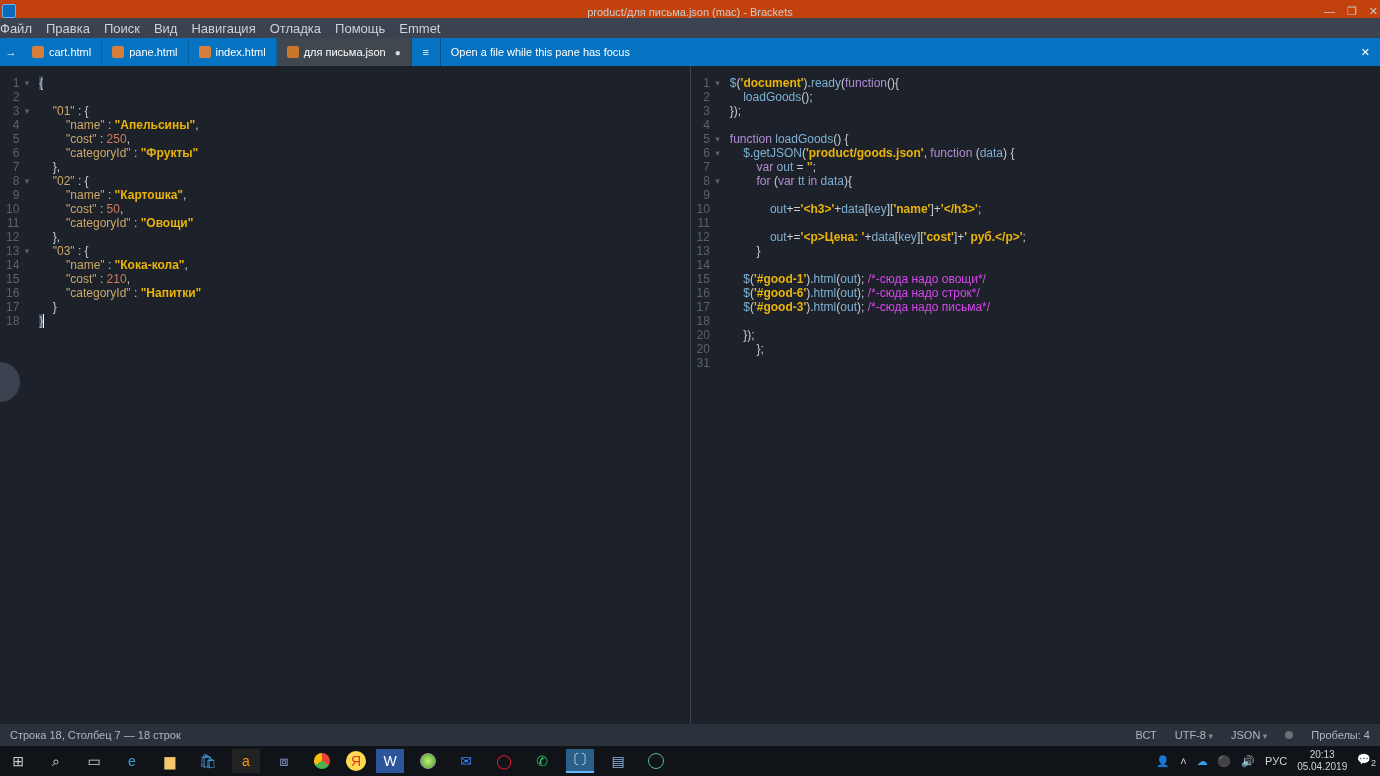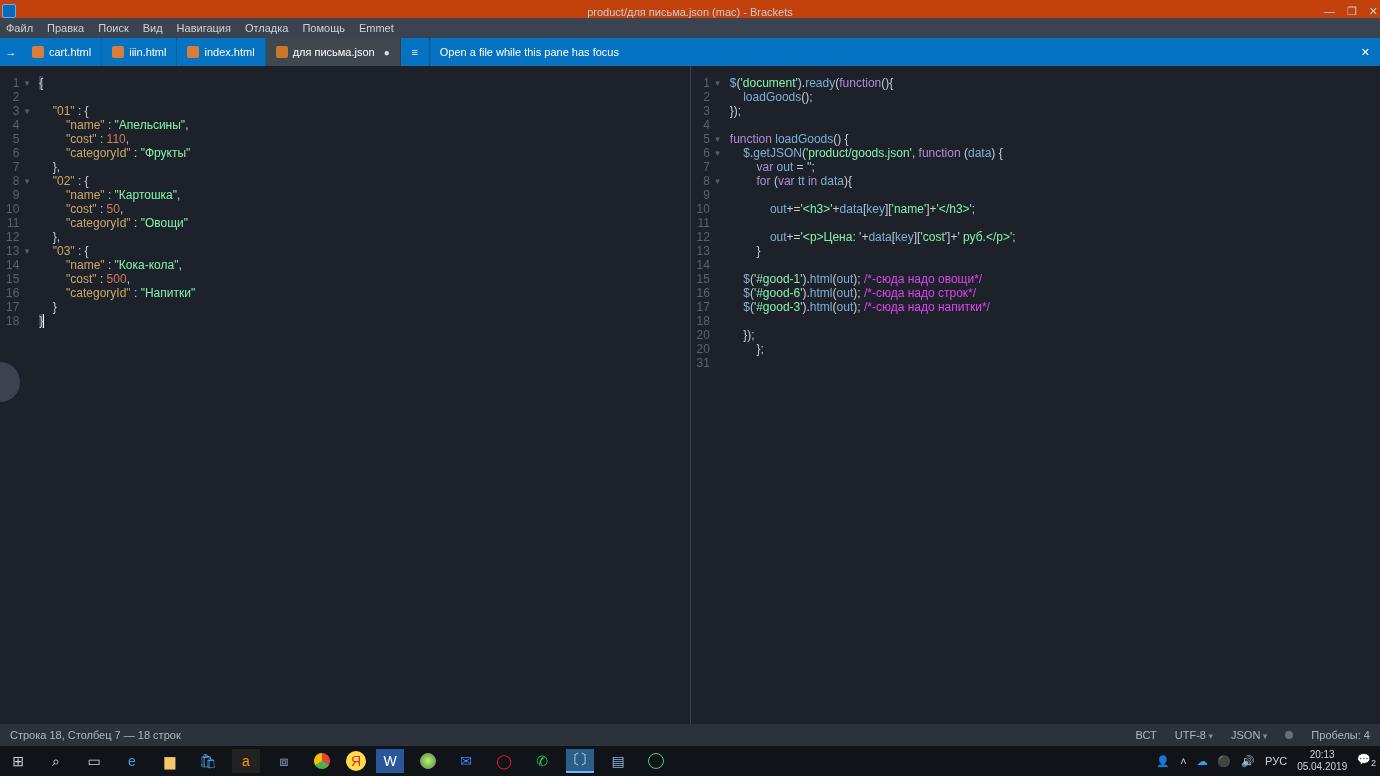--- a/index.html
+++ b/index.html
@@ -2,41 +2,41 @@
 <html><head>
 <meta charset="utf-8">
 <style>
 * { margin:0; padding:0; box-sizing:border-box; font-family:"Segoe UI",Tahoma,sans-serif; }
 html,body { width:1380px; height:776px; overflow:hidden; background:#1d222a; color:#b0b6bd; }
 .topbar { height:18px; background:#c2410c; display:flex; align-items:flex-end; position:relative; }
 .logo { width:14px; height:14px; margin-left:2px; background:#0b69b7; border:1px solid #5ab3ff; border-radius:2px; }
 .title { position:absolute; left:50%; transform:translateX(-50%); font-size:11px; color:#c8ccce; }
 .winctrls { position:absolute; right:2px; display:flex; gap:12px; font-size:11px; color:#c8ccce; }
 .winctrls span { cursor:pointer; }
-.menubar { height:20px; background:#3b4350; display:flex; align-items:center; padding-left:6px; gap:14px; font-size:11px; color:#cfd2d5; }
+.menubar { height:20px; background:#3b4350; display:flex; align-items:center; gap:14px; font-size:13px; color:#cfd2d5; }
 .menubar span { cursor:pointer; }
 .tabbar { height:28px; background:#0672c2; display:flex; align-items:stretch; color:#fff; font-size:11px; position:relative; }
 .tabbar .arrow { width:22px; display:flex; align-items:center; justify-content:center; color:#fff; }
 .tab { display:flex; align-items:center; padding:0 10px; gap:5px; border-right:1px solid rgba(0,0,0,0.15); cursor:pointer; }
 .tab.active { background:#40484f; }
 .tab-icon { width:12px; height:12px; background:#d97d3a; border-radius:2px; }
 .tab-close { margin-left:4px; font-size:10px; opacity:.8; }
 .tabbar .pane-icon { margin-left:auto; width:28px; display:flex; align-items:center; justify-content:center; }
 .secondpane-header { flex:1; display:flex; align-items:center; padding-left:10px; border-left:1px solid rgba(0,0,0,0.3); }
 .secondpane-header .closep { margin-left:auto; margin-right:10px; }
 .editors { display:flex; height:658px; background:#1d222a; }
 .pane { flex:1; display:flex; font-family:Consolas,monospace; font-size:12px; line-height:14px; overflow:hidden; }
 .pane + .pane { border-left:1px solid #3b4350; }
 .gutter { background:#1d222a; color:#5b616b; text-align:right; padding:10px 4px 0 6px; user-select:none; }
 .gutter div { height:14px; position:relative; }
 .fold { position:absolute; right:-10px; top:0; color:#5b616b; font-size:9px; }
 .code { padding:10px 0 0 16px; white-space:pre; color:#c7ccd1; }
 .p  { color:#c7ccd1; }   
 .k  { color:#cda869; }   
-.s  { color:#86efac; }   
+.s  { color:#eab308;font-weight:bold; }   
 .n  { color:#cf7b5d; }   
 .kw { color:#b38cd6; }   
 .fn { color:#7eb0d3; }   
 .op { color:#c7ccd1; }
 .cm { color:#d946ef; }   
 .hl { background:#3a4757; }
 .cursor { border-right:1px solid #fff; }
 .statusbar { height:22px; background:#2b323b; display:flex; align-items:center; font-size:11px; color:#b0b6bd; padding:0 10px; }
 .statusbar .right { margin-left:auto; display:flex; gap:18px; align-items:center; }
 .drop::after { content:" ▾"; font-size:9px; color:#888; }
@@ -74,21 +74,21 @@
 </div>
 
 <div class="tabbar">
   <div class="arrow">→</div>
   <div class="tab">
       <span class="tab-icon"></span>
       <span>cart.html</span>
     </div>
   <div class="tab">
       <span class="tab-icon"></span>
-      <span>iiin.html</span>
+      <span>pane.html</span>
     </div>
   <div class="tab">
       <span class="tab-icon"></span>
       <span>index.html</span>
     </div>
   <div class="tab active">
       <span class="tab-icon" style="background:#c9772a"></span>
       <span>для письма.json</span>
       <span class="tab-close">●</span>
     </div>
@@ -119,31 +119,31 @@
         <div>14</div>
         <div>15</div>
         <div>16</div>
         <div>17</div>
         <div>18</div>
       </div>
     <div class="code"><span class="hl"><span class="p">{</span></span>
 
     <span class="k">"01"</span> <span class="p">: {</span>
         <span class="k">"name"</span> <span class="p">:</span> <span class="s">"Апельсины"</span><span class="p">,</span>
-        <span class="k">"cost"</span> <span class="p">:</span> <span class="n">110</span><span class="p">,</span>
+        <span class="k">"cost"</span> <span class="p">:</span> <span class="n">250</span><span class="p">,</span>
         <span class="k">"categoryId"</span> <span class="p">:</span> <span class="s">"Фрукты"</span>
     <span class="p">},</span>
     <span class="k">"02"</span> <span class="p">: {</span>
         <span class="k">"name"</span> <span class="p">:</span> <span class="s">"Картошка"</span><span class="p">,</span>
         <span class="k">"cost"</span> <span class="p">:</span> <span class="n">50</span><span class="p">,</span>
         <span class="k">"categoryId"</span> <span class="p">:</span> <span class="s">"Овощи"</span>
     <span class="p">},</span>
     <span class="k">"03"</span> <span class="p">: {</span>
         <span class="k">"name"</span> <span class="p">:</span> <span class="s">"Кока-кола"</span><span class="p">,</span>
-        <span class="k">"cost"</span> <span class="p">:</span> <span class="n">500</span><span class="p">,</span>
+        <span class="k">"cost"</span> <span class="p">:</span> <span class="n">210</span><span class="p">,</span>
         <span class="k">"categoryId"</span> <span class="p">:</span> <span class="s">"Напитки"</span>
     <span class="p">}</span>
 <span class="hl"><span class="p">}</span><span class="cursor"></span></span></div>
   </div>
 
   <div class="pane">
     <div class="gutter" id="gutR">
         <div>1<span class="fold">▾</span></div>
         <div>2</div>
         <div>3</div>
@@ -175,21 +175,21 @@
         <span class="kw">var</span> <span class="fn">out</span> <span class="op">=</span> <span class="s">''</span><span class="p">;</span>
         <span class="kw">for</span> <span class="p">(</span><span class="kw">var</span> <span class="fn">tt</span> <span class="kw">in</span> <span class="fn">data</span><span class="p">){</span>
 
             <span class="fn">out</span><span class="op">+=</span><span class="s">'&lt;h3&gt;'</span><span class="op">+</span><span class="fn">data</span><span class="p">[</span><span class="fn">key</span><span class="p">][</span><span class="s">'name'</span><span class="p">]</span><span class="op">+</span><span class="s">'&lt;/h3&gt;'</span><span class="p">;</span>
 
             <span class="fn">out</span><span class="op">+=</span><span class="s">'&lt;p&gt;Цена: '</span><span class="op">+</span><span class="fn">data</span><span class="p">[</span><span class="fn">key</span><span class="p">][</span><span class="s">'cost'</span><span class="p">]</span><span class="op">+</span><span class="s">' руб.&lt;/p&gt;'</span><span class="p">;</span>
         <span class="p">}</span>
 
     <span class="fn">$</span><span class="p">(</span><span class="s">'#good-1'</span><span class="p">).</span><span class="fn">html</span><span class="p">(</span><span class="fn">out</span><span class="p">);</span> <span class="cm">/*-сюда надо овощи*/</span>
     <span class="fn">$</span><span class="p">(</span><span class="s">'#good-6'</span><span class="p">).</span><span class="fn">html</span><span class="p">(</span><span class="fn">out</span><span class="p">);</span> <span class="cm">/*-сюда надо строк*/</span>
-    <span class="fn">$</span><span class="p">(</span><span class="s">'#good-3'</span><span class="p">).</span><span class="fn">html</span><span class="p">(</span><span class="fn">out</span><span class="p">);</span> <span class="cm">/*-сюда надо напитки*/</span>
+    <span class="fn">$</span><span class="p">(</span><span class="s">'#good-3'</span><span class="p">).</span><span class="fn">html</span><span class="p">(</span><span class="fn">out</span><span class="p">);</span> <span class="cm">/*-сюда надо письма*/</span>
 
     <span class="p">});</span>
         <span class="p">};</span>
 </div>
   </div>
 </div>
 
 <div class="sidehandle"></div>
 
 <div class="statusbar">

